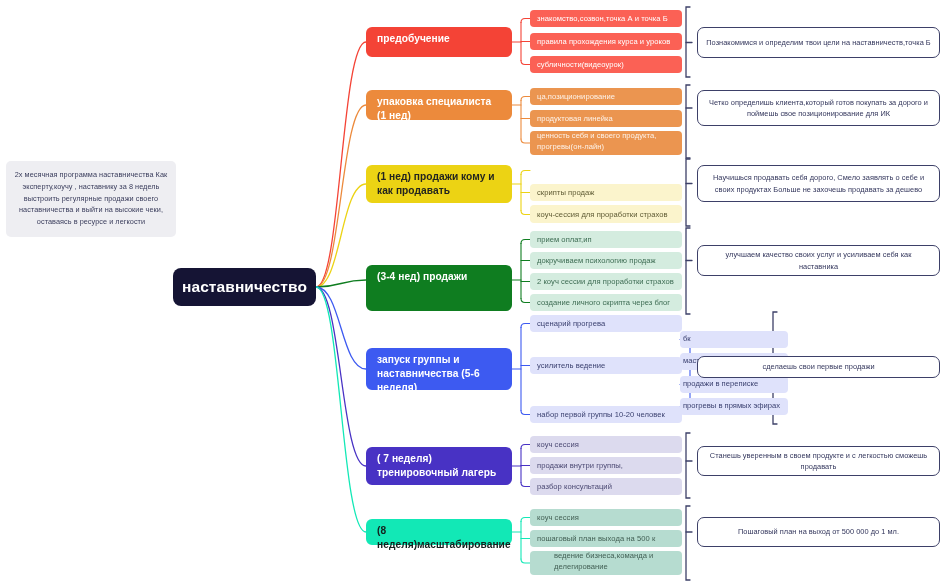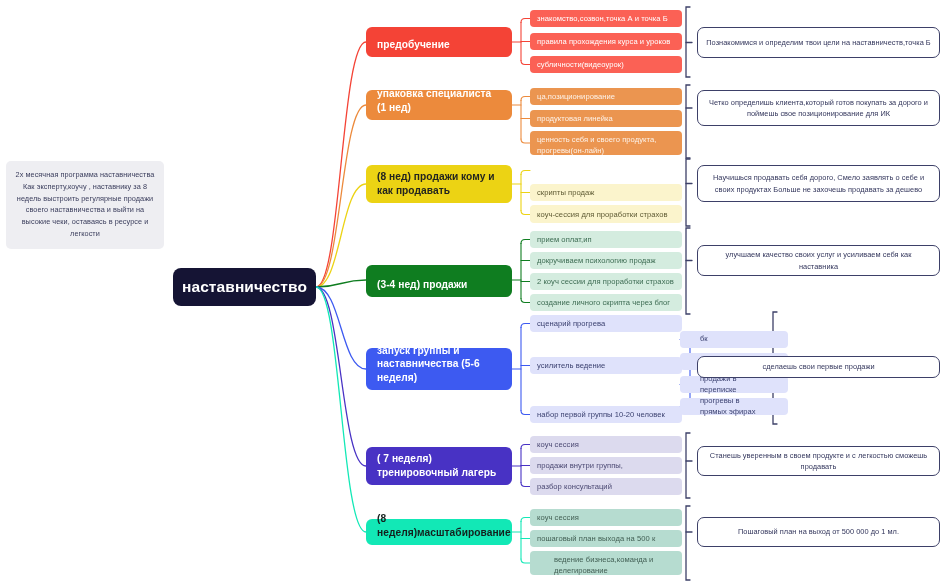--- a/index.html
+++ b/index.html
@@ -10,63 +10,63 @@
     width: 943px; height: 584px;
     position: relative; overflow: hidden;
     font-family: "Liberation Sans", "DejaVu Sans", sans-serif;
     color: #2e3155;
   }
   #canvas { position: absolute; inset: 0; }
   #wires { position: absolute; left: 0; top: 0; width: 943px; height: 584px; pointer-events: none; }
 
   
   .intro {
-    position: absolute; left: 6px; top: 161px; width: 158px;
+    position: absolute; left: 6px; top: 161px; width: 170px;
     background: #eeeef2; border-radius: 5px;
     padding: 8px 7px 9px 7px;
     box-sizing: border-box;
     font-size: 7.3px; line-height: 1.62; text-align: center;
     color: #3a3d5c; letter-spacing: .05px;
   }
 
   
   .root {
     position: absolute; left: 173px; top: 268px; width: 143px; height: 38px;
     background: #151434; border-radius: 8px;
     display: flex; align-items: center; justify-content: center;
     color: #ffffff; font-size: 15.5px; font-weight: bold; letter-spacing: .1px;
   }
 
   
   .branch {
     position: absolute;
     border-radius: 6px;
     box-sizing: border-box;
-    display: flex; align-items: flex-end;
+    display: flex; align-items: flex-start;
     padding: 5px 11px;
     font-size: 10.2px; font-weight: bold; line-height: 1.35;
     letter-spacing: .05px;
   }
 
   
   .leaf {
     position: absolute;
     border-radius: 4px;
     box-sizing: border-box;
-    display: flex; align-items: flex-start;
+    display: flex; align-items: flex-end;
     padding: 3px 7px;
     font-size: 7.6px; line-height: 1.45;
     letter-spacing: .04px;
   }
 
   
   .subleaf {
     position: absolute;
     border-radius: 4px; box-sizing: border-box;
-    display: flex; align-items: center; padding: 3px 20px;
+    display: flex; align-items: center; padding: 3px 3px;
     background: #dfe2fb; color: #3b4170;
     font-size: 7.6px; line-height: 1.4;
   }
 
   
   .outcome {
     position: absolute;
     border: 1.1px solid #3d4068; border-radius: 7px;
     background: #ffffff; box-sizing: border-box;
     display: flex; align-items: center; justify-content: center;
@@ -180,35 +180,35 @@
       <div class="leaf" style="left: 530px; top: 110px; width: 152px; height: 17px; background: rgb(235, 149, 80); color: rgb(253, 243, 234);">
         <span>продуктовая линейка</span>
       </div>
       <div class="leaf" style="left: 530px; top: 131px; width: 152px; height: 24px; background: rgb(235, 149, 80); color: rgb(253, 243, 234);">
         <span>ценность себя и своего продукта, прогревы(он-лайн)</span>
       </div>
       <div class="outcome" style="left: 697px; top: 90px; width: 243px; height: 36px;">
         <span>Четко определишь клиента,который готов покупать за дорого и поймешь свое позиционирование для ИК</span>
       </div>
       <div class="branch" style="left: 366px; top: 165px; width: 146px; height: 38px; background: rgb(236, 211, 20); color: rgb(35, 37, 31);">
-        <span>(8 нед) продажи кому и как продавать</span>
+        <span>(1 нед) продажи кому и как продавать</span>
       </div>
       <div class="leaf" style="left: 530px; top: 162px; width: 152px; height: 17px; background: rgb(251, 244, 204); color: rgb(94, 90, 51); margin-top: 43px;">
         <span>продажи на высокие чеки</span>
       </div>
       <div class="leaf" style="left: 530px; top: 184px; width: 152px; height: 17px; background: rgb(251, 244, 204); color: rgb(94, 90, 51);">
         <span>скрипты продаж</span>
       </div>
       <div class="leaf" style="left: 530px; top: 206px; width: 152px; height: 17px; background: rgb(251, 244, 204); color: rgb(94, 90, 51);">
         <span>коуч-сессия для проработки страхов</span>
       </div>
       <div class="outcome" style="left: 697px; top: 165px; width: 243px; height: 37px;">
         <span>Научишься продавать себя дорого, Смело заявлять о себе и своих продуктах Больше не захочешь продавать за дешево</span>
       </div>
-      <div class="branch" style="left: 366px; top: 265px; width: 146px; height: 32px; background: rgb(15, 125, 32); color: rgb(255, 255, 255);">
+      <div class="branch" style="left: 366px; top: 265px; width: 146px; height: 46px; background: rgb(15, 125, 32); color: rgb(255, 255, 255);">
         <span>(3-4 нед) продажи</span>
       </div>
       <div class="leaf" style="left: 530px; top: 231px; width: 152px; height: 17px; background: rgb(212, 236, 223); color: rgb(60, 107, 82);">
         <span>прием оплат,ип</span>
       </div>
       <div class="leaf" style="left: 530px; top: 252px; width: 152px; height: 17px; background: rgb(212, 236, 223); color: rgb(60, 107, 82);">
         <span>докручиваем психологию продаж</span>
       </div>
       <div class="leaf" style="left: 530px; top: 273px; width: 152px; height: 17px; background: rgb(212, 236, 223); color: rgb(60, 107, 82);">
         <span>2 коуч сессии для проработки страхов</span>

